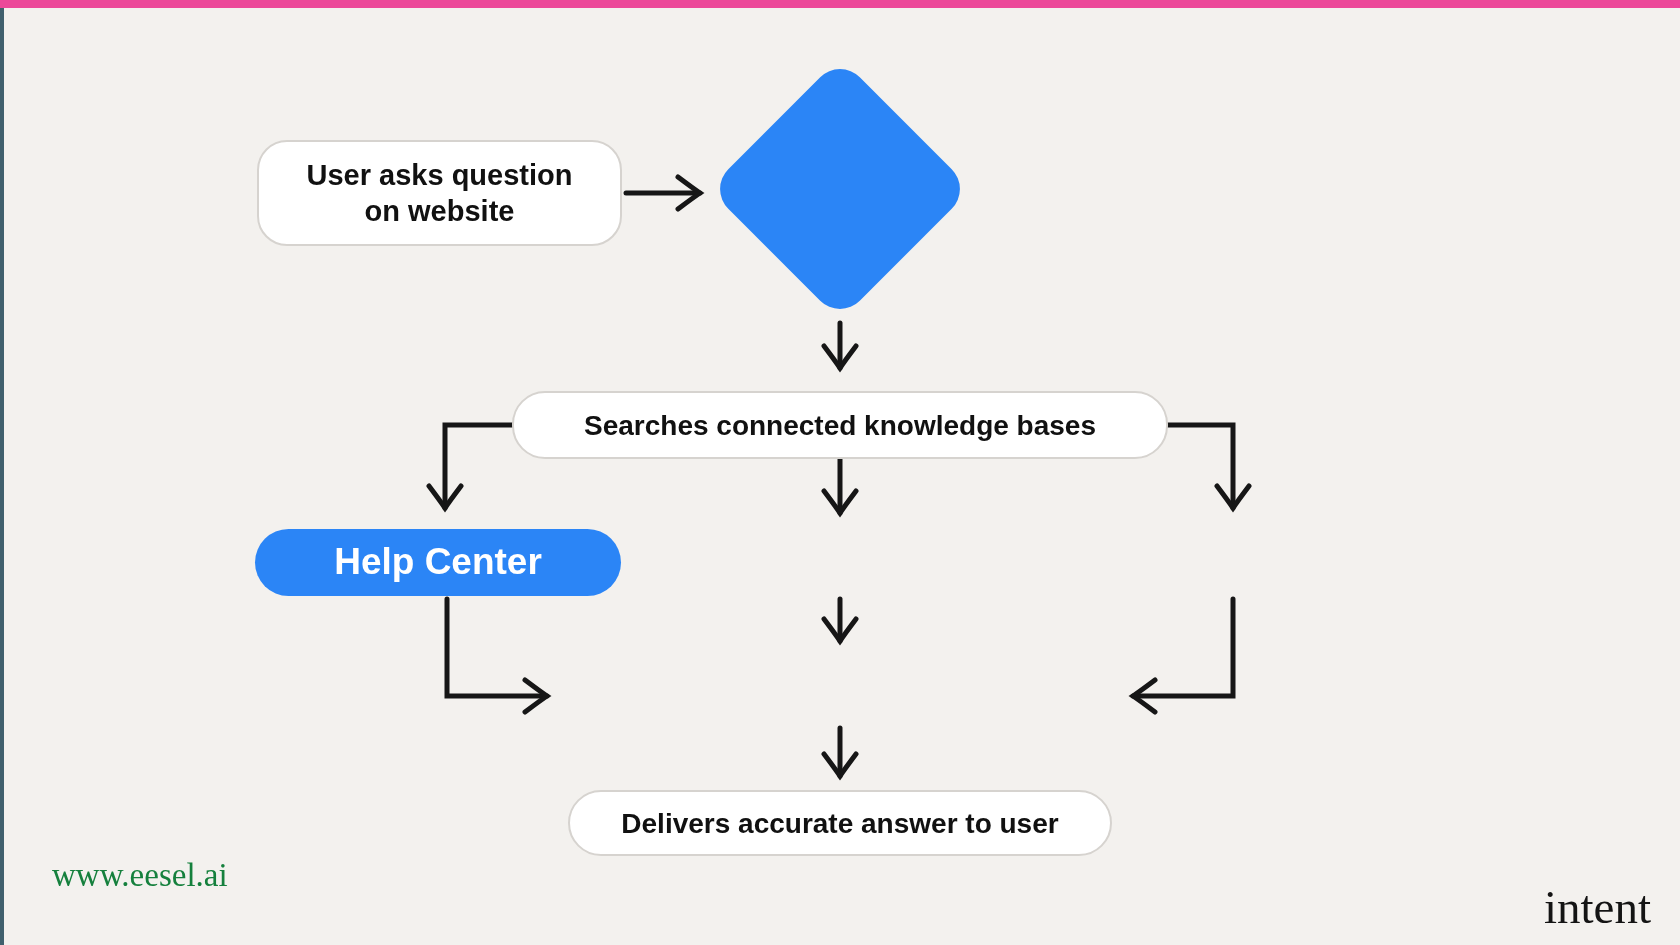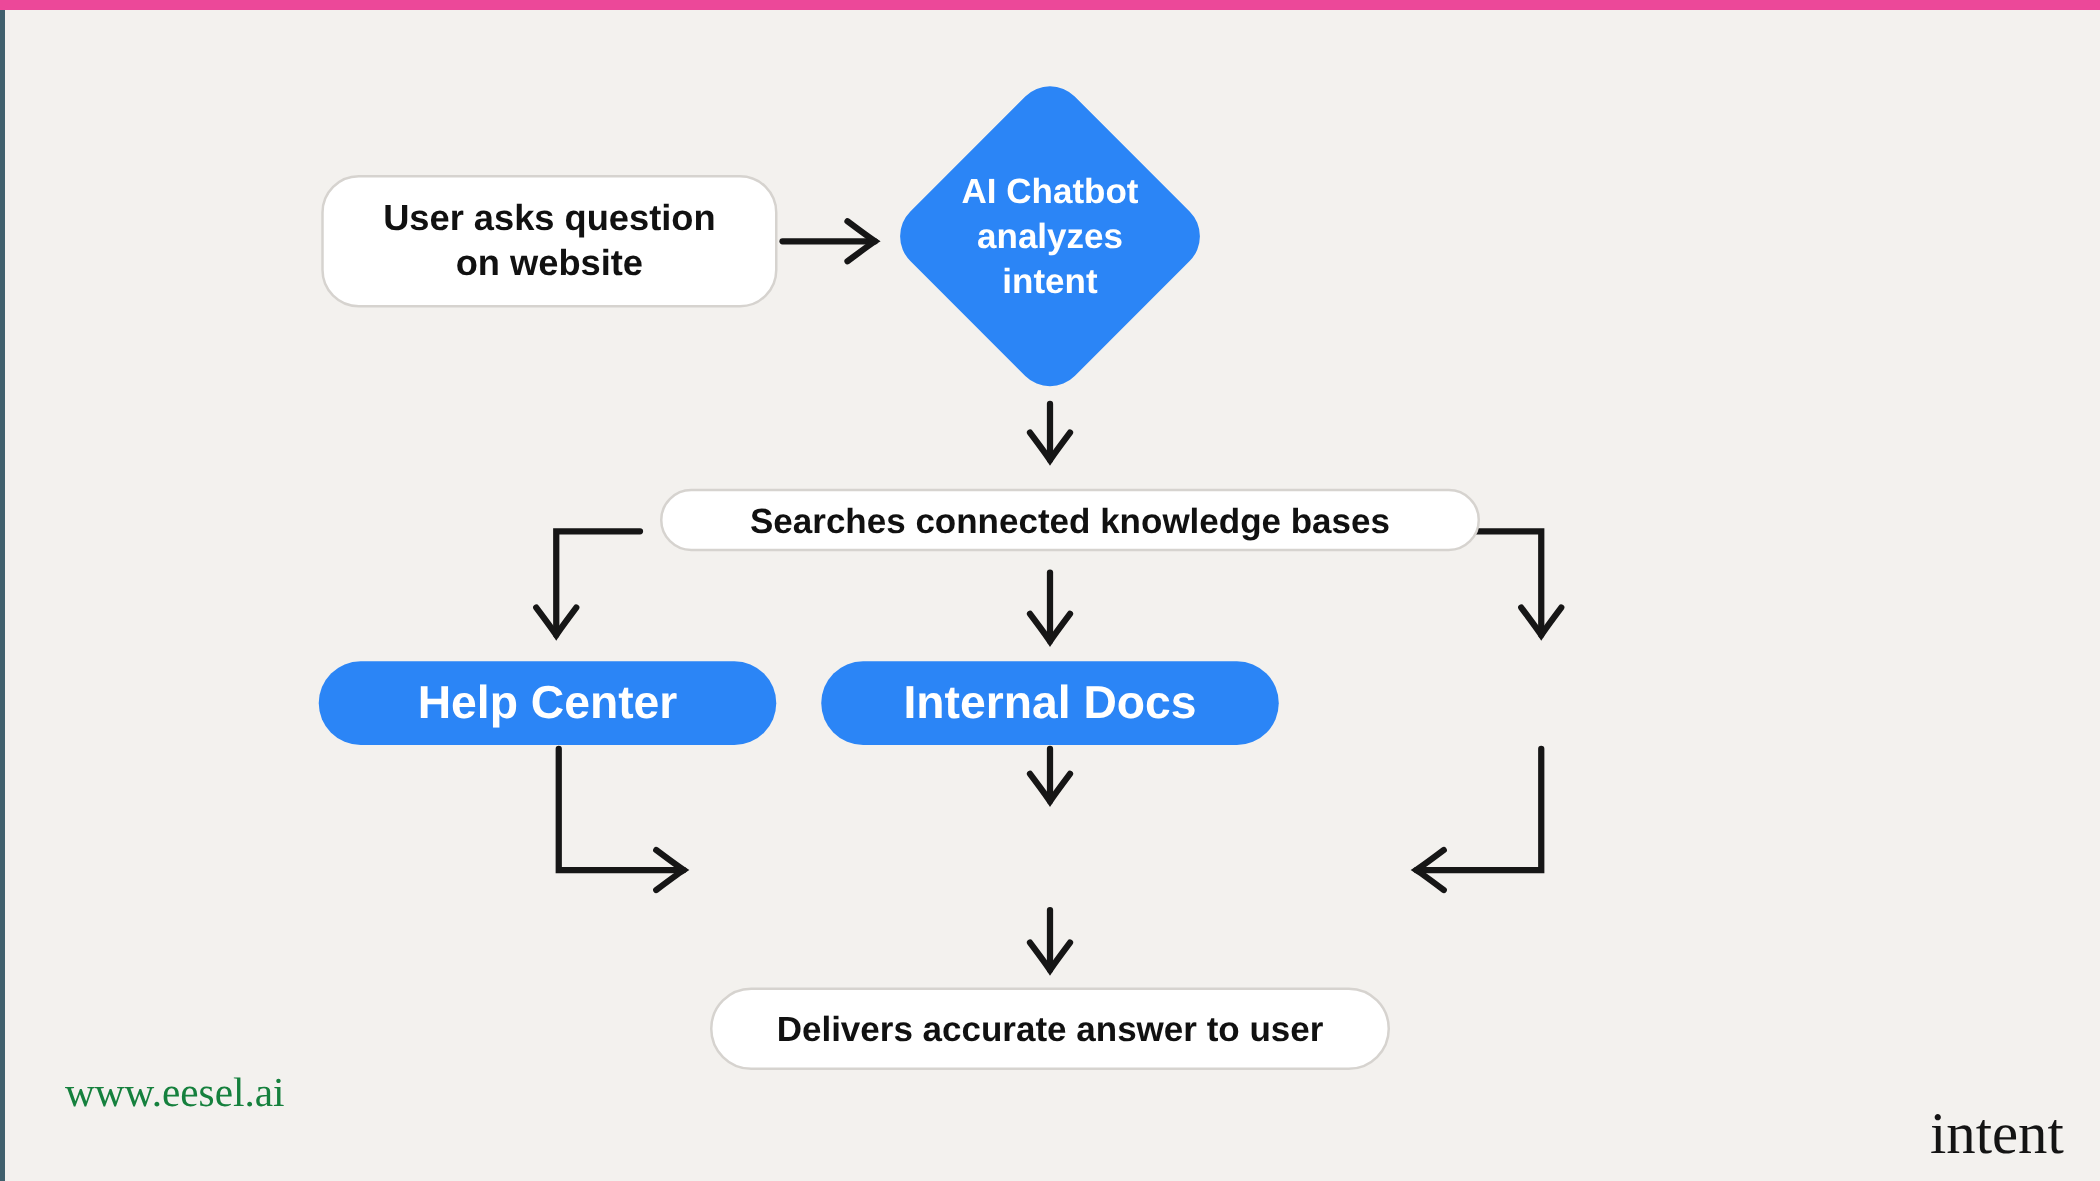--- a/index.html
+++ b/index.html
@@ -64,21 +64,21 @@
   .node.light {
     background: var(--node-background);
     border: 2px solid var(--node-border-color);
   }
   .node.blue {
     background: var(--accent-color);
     color: #ffffff;
     border: none;
   }
   .box-user   { left: 257px;  top: 132px; width: 365px; height: 106px; border-radius: 30px; font-size: 29px; padding: 0 40px; }
-  .box-search { left: 528px;  top: 383px; width: 656px; height: 50px;  border-radius: 33px; }
+  .box-search { left: 512px;  top: 383px; width: 656px; height: 68px;  border-radius: 33px; }
   .pill       { top: 521px; height: 67px; border-radius: 34px; font-size: 37px; }
   .pill-hc    { left: 255px;  width: 366px; }
   .pill-id    { left: 657px;  width: 366px; }
   .pill-pt    { left: 1055px; width: 366px; }
   .box-finds    { left: 568px; top: 652px; width: 544px; height: 66px; border-radius: 33px; }
   .box-delivers { left: 568px; top: 782px; width: 544px; height: 66px; border-radius: 33px; }
 
   .diamond-shape {
     position: absolute;
     left: 747px; top: 88px;
@@ -138,35 +138,29 @@
     <path class="edge" d="M 840 591 V 633" marker-end="url(#arrowhead)"></path>
     <path class="edge" d="M 1233 591 V 688 H 1133" marker-end="url(#arrowhead)"></path>
     <path class="edge" d="M 840 720 V 768" marker-end="url(#arrowhead)"></path>
   </svg>
 
   <div class="node light box-user">
     <span>User asks question on website</span>
   </div>
 
   <div class="diamond-shape"></div>
-  <div class="diamond-label">AI Chatbot
-analyzes
-intent</div>
 
   <div class="node light box-search">
     <span>Searches connected knowledge bases</span>
   </div>
 
   <div class="node blue pill pill-hc">
     <span>Help Center</span>
   </div>
 
-  <div class="node blue pill pill-id">
-    <span>Internal Docs</span>
-  </div>
 
 
 
   <div class="node light box-delivers">
     <span>Delivers accurate answer to user</span>
   </div>
 
   <div class="footer-url">www.eesel.ai</div>
 
   <div class="brand-logo">intent</div>

